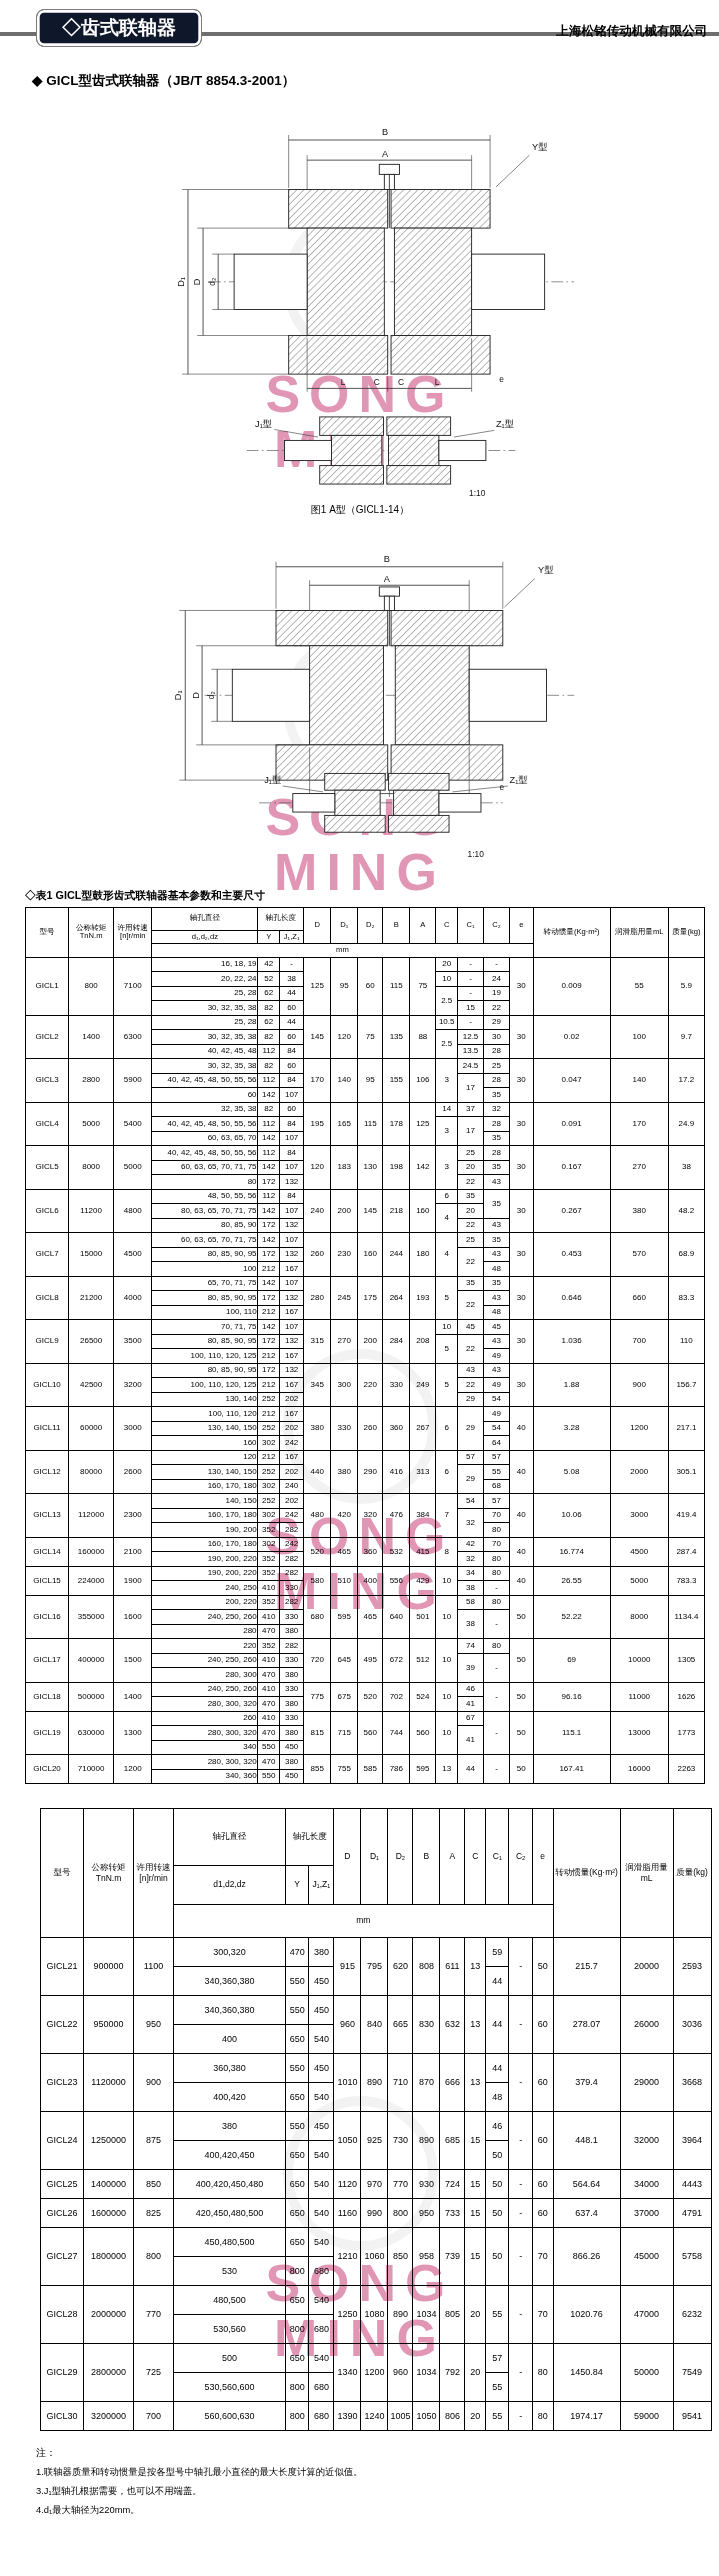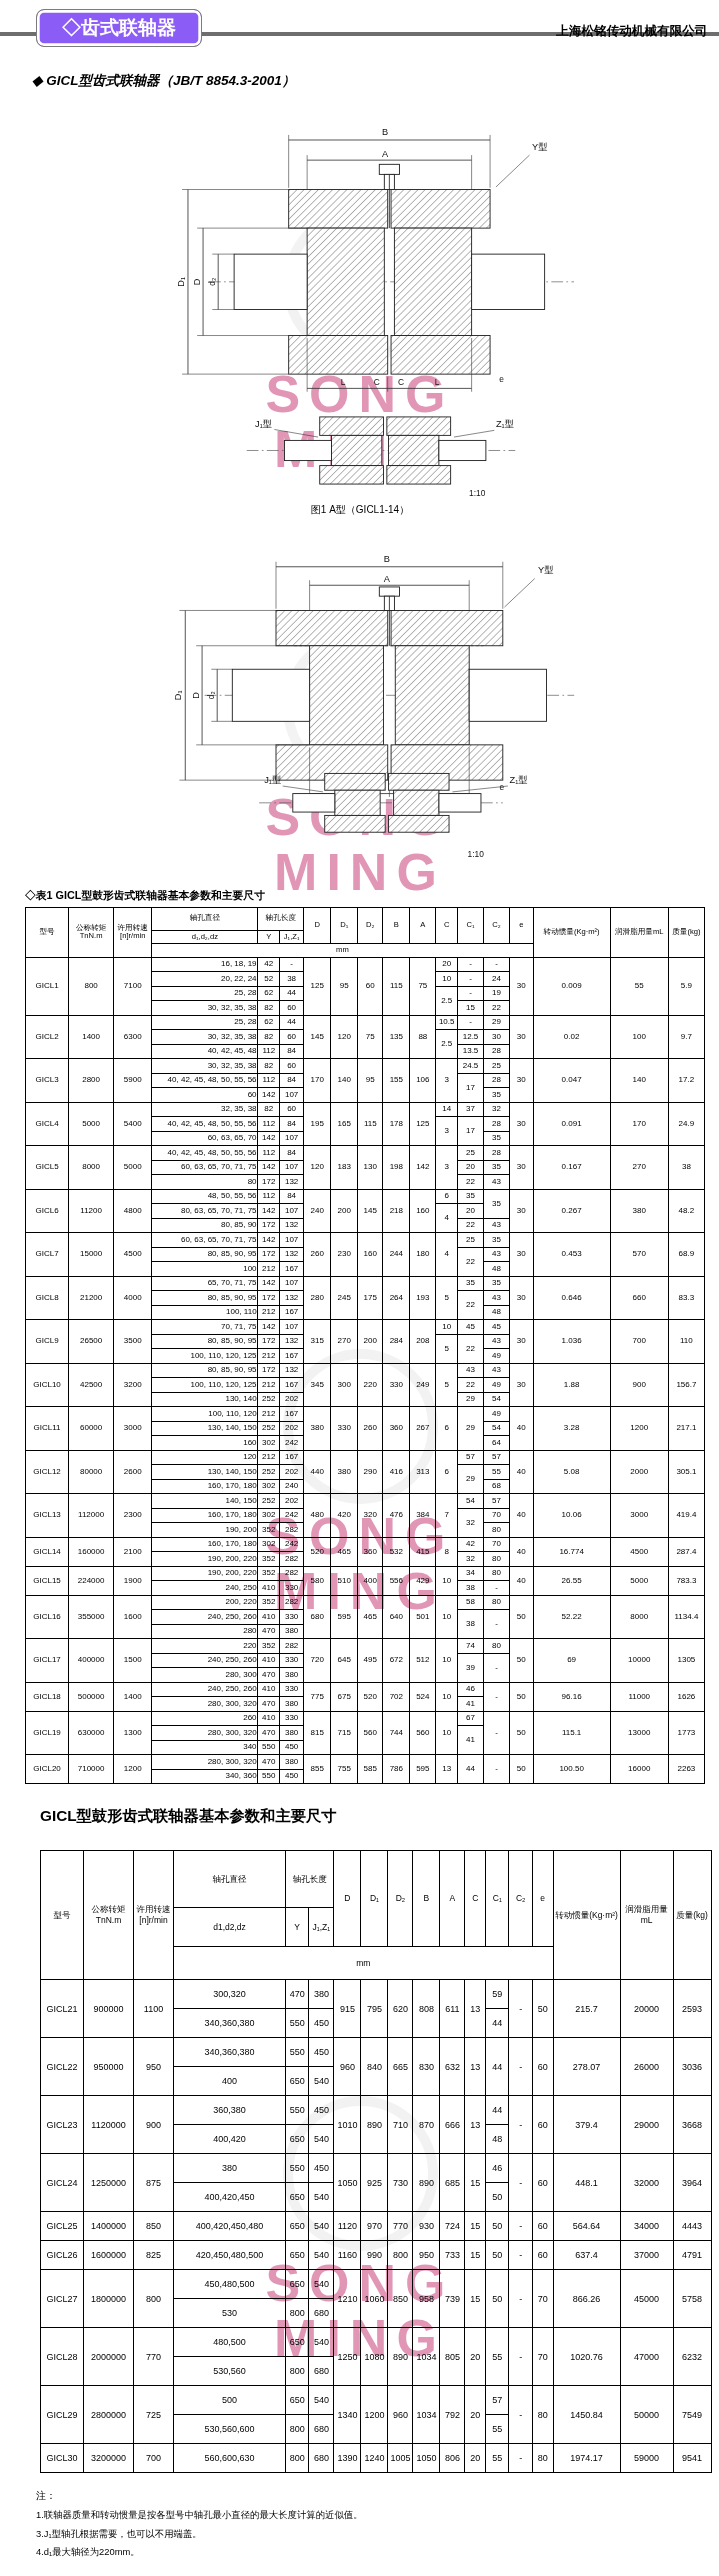--- a/index.html
+++ b/index.html
@@ -8,26 +8,26 @@
   .content{position:relative;z-index:1;}
 
   
   .wm{position:absolute;z-index:0;left:225px;width:270px;text-align:center;opacity:.45;pointer-events:none;}
   .wm-gear{width:135px;height:135px;border:10.8px solid #e4e4e4;border-radius:50%;margin:0 auto 5.4px auto;}
   .wm-text{font-size:52px;font-weight:bold;letter-spacing:9px;color:#be185d;line-height:1.05;}
 
   
   .topbar{position:relative;height:50px;}
   .rule{position:absolute;top:31.5px;left:0;right:0;height:4.5px;background:#6e6e6e;}
-  .badge{position:absolute;left:36px;top:9px;width:164px;height:36px;background:#8b5cf6;
+  .badge{position:absolute;left:36px;top:9px;width:164px;height:36px;background:#0f172a;
          border:1.8px solid #7c7c7c;box-shadow:inset 0 0 0 2.7px #fff;border-radius:8px;
          color:#fff;font-size:19px;font-weight:bold;text-align:center;line-height:36px;}
   .company{position:absolute;right:12.6px;top:22.5px;font-size:12.6px;font-weight:bold;font-family:Liberation Mono, monospace;}
 
-  .sec-title{margin:21.6px 0 0 32px;font-size:13.5px;font-weight:bold;font-style:italic;}
+  .sec-title{margin:21.6px 0 0 32px;font-size:13.5px;font-weight:bold;}
 
   .figwrap{margin-top:3.6px;text-align:center;}
   .fig-cap{font-size:10px;margin-top:0;}
   .fig-svg text{font-family:"Liberation Sans",sans-serif;font-size:11px;fill:#111;}
   .fig-svg .sm{font-size:10px;}
   .cl{stroke:#555;stroke-width:.8;stroke-dasharray:14 4 2 4;fill:none;}
   .dim{stroke:#333;stroke-width:1;}
   .ext{stroke:#333;stroke-width:.7;}
   .part{stroke:#222;stroke-width:1.1;}
   .plain{fill:#fff;stroke:#222;stroke-width:1.1;}
@@ -960,33 +960,32 @@
             <td>380</td>
             <td rowspan="2">855</td>
             <td rowspan="2">755</td>
             <td rowspan="2">585</td>
             <td rowspan="2">786</td>
             <td rowspan="2">595</td>
             <td rowspan="2">13</td>
             <td rowspan="2">44</td>
             <td rowspan="2">-</td>
             <td rowspan="2">50</td>
-            <td rowspan="2">100.50</td>
+            <td rowspan="2">167.41</td>
             <td rowspan="2">16000</td>
             <td rowspan="2">2263</td>
           </tr>
           <tr>
             <td class="dcol">340, 360</td>
             <td>550</td>
             <td>450</td>
           </tr>
         </tbody>
       </table>
 
-    <div class="t2-title">GICL型鼓形齿式联轴器基本参数和主要尺寸</div>
     <table id="table2">
       <colgroup>
         <col style="width:43px">
           <col style="width:50px">
           <col style="width:40px">
           <col style="width:112px">
         <col style="width:23.4px">
           <col style="width:25px">
           <col style="width:27px">
           <col style="width:27px">

